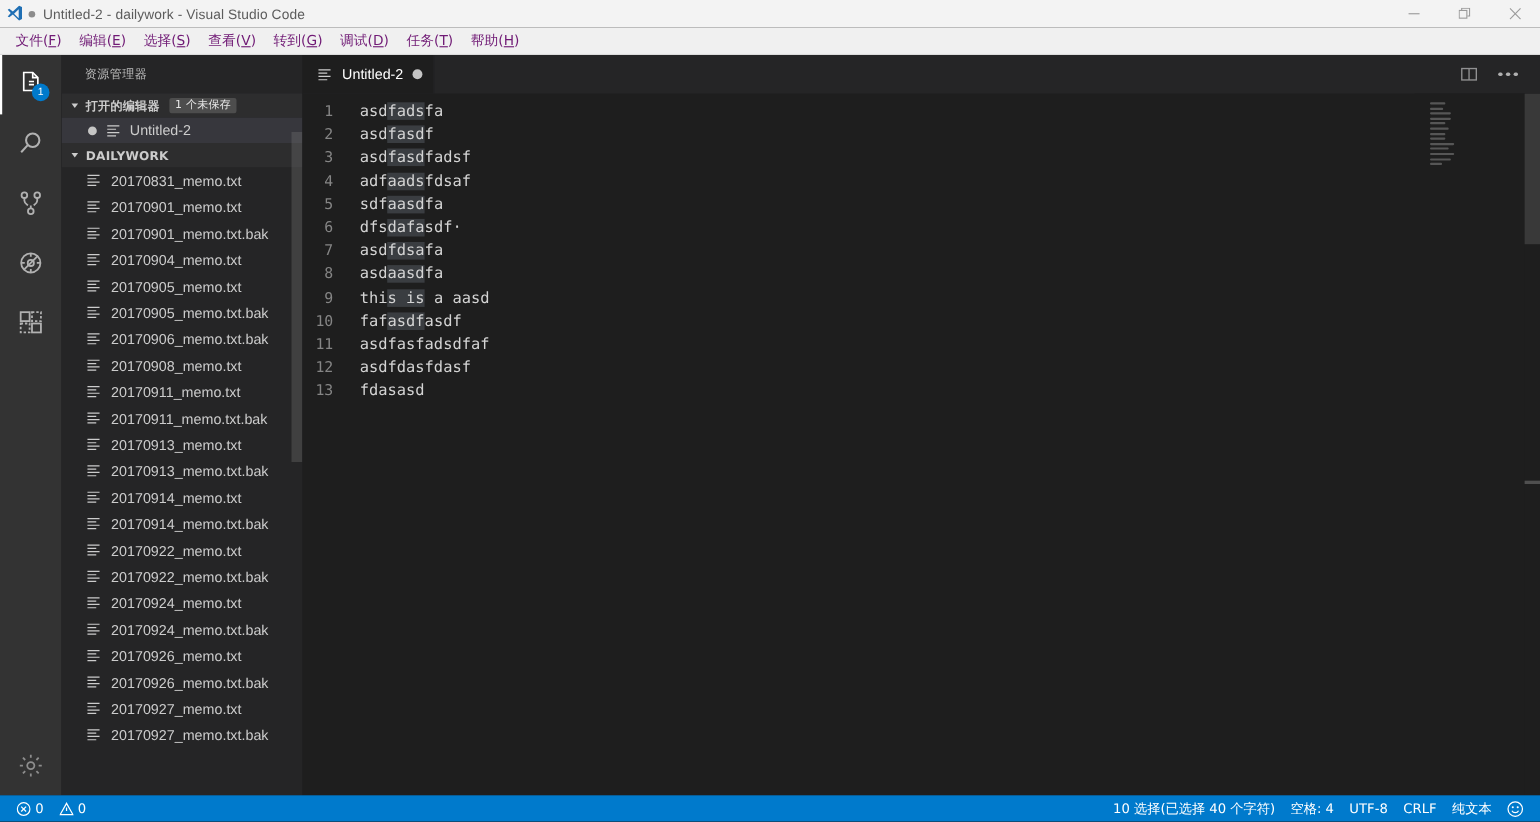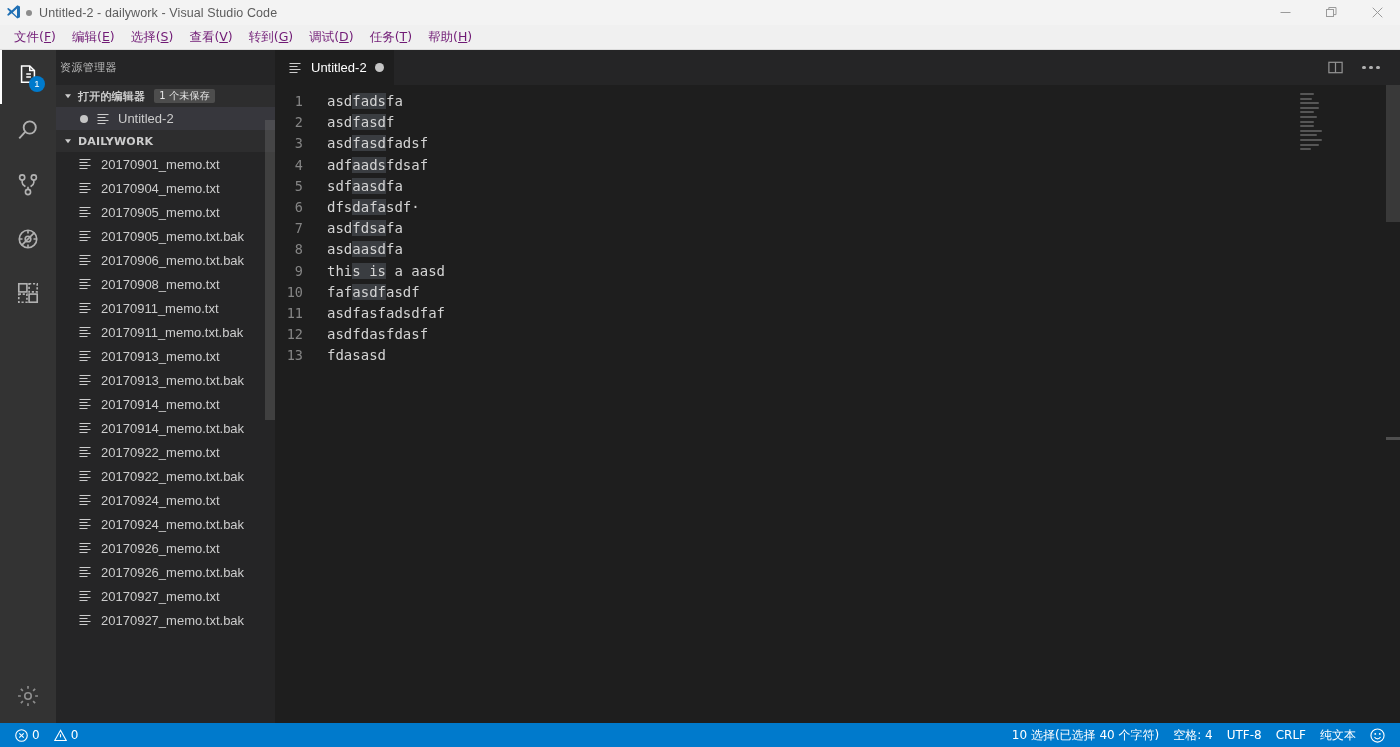--- a/index.html
+++ b/index.html
@@ -66,21 +66,21 @@
     font-family:"Liberation Sans", sans-serif;
   }
   .act-bottom { margin-top:auto; }
 
   
   .sidebar {
     position:absolute; top:50px; left:56px; width:219px; height:673px;
     background:#252526; overflow:hidden;
   }
   .sb-title {
-    height:35px; display:flex; align-items:center; padding-left:4px;
+    height:35px; display:flex; align-items:center; padding-left:21px;
     font-size:11px; color:#bbbbbb; letter-spacing:.4px;
     font-family:Liberation Mono, monospace;
   }
   .sb-section-head {
     height:22px; display:flex; align-items:center; gap:4px;
     padding-left:6px; background:#2d2d2e;
     font-size:11px; color:#cccccc; font-weight:bold; letter-spacing:.2px;
     font-family:"DejaVu Sans", sans-serif;
     text-align:center;
   }
@@ -331,21 +331,37 @@
       <span>DAILYWORK</span>
     </div>
 
     <div class="file-list" id="file-list">
         <div class="sb-row">
           <span class="fico">
   <svg width="14" height="14" viewBox="0 0 14 14" fill="none" stroke="#cccccc" stroke-width="1.1">
     <path d="M1.5 2.5h11M1.5 5.5h8M1.5 8.5h11M1.5 11.5h8"></path>
   </svg>
           </span>
+          <span>20170831_memo.txt</span>
+        </div>
+        <div class="sb-row">
+          <span class="fico">
+  <svg width="14" height="14" viewBox="0 0 14 14" fill="none" stroke="#cccccc" stroke-width="1.1">
+    <path d="M1.5 2.5h11M1.5 5.5h8M1.5 8.5h11M1.5 11.5h8"></path>
+  </svg>
+          </span>
           <span>20170901_memo.txt</span>
+        </div>
+        <div class="sb-row">
+          <span class="fico">
+  <svg width="14" height="14" viewBox="0 0 14 14" fill="none" stroke="#cccccc" stroke-width="1.1">
+    <path d="M1.5 2.5h11M1.5 5.5h8M1.5 8.5h11M1.5 11.5h8"></path>
+  </svg>
+          </span>
+          <span>20170901_memo.txt.bak</span>
         </div>
         <div class="sb-row">
           <span class="fico">
   <svg width="14" height="14" viewBox="0 0 14 14" fill="none" stroke="#cccccc" stroke-width="1.1">
     <path d="M1.5 2.5h11M1.5 5.5h8M1.5 8.5h11M1.5 11.5h8"></path>
   </svg>
           </span>
           <span>20170904_memo.txt</span>
         </div>
         <div class="sb-row">

